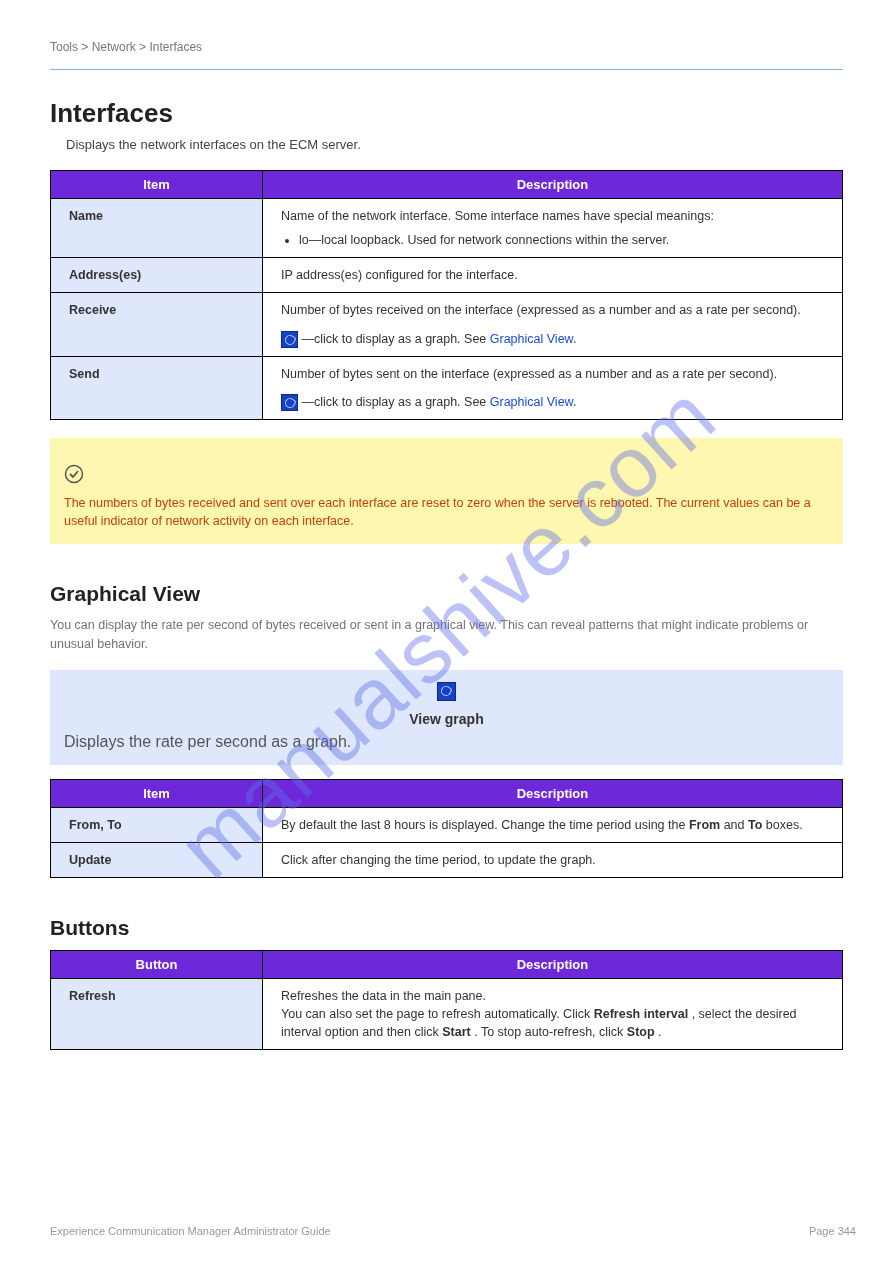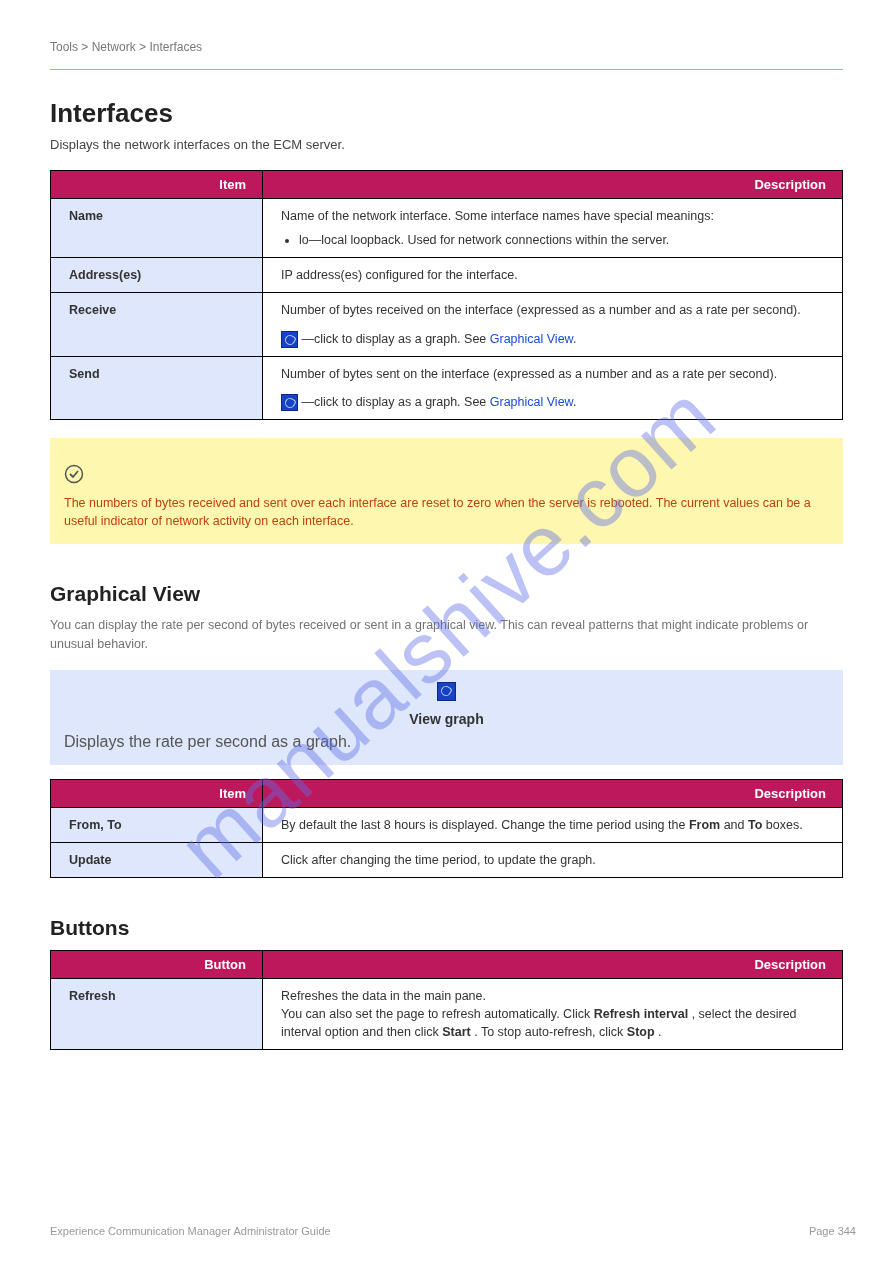--- a/index.html
+++ b/index.html
@@ -26,30 +26,31 @@
   h1.page-title {
     font-size: 26px;
     font-weight: 700;
     color: #222;
     margin: 28px 0 8px 0;
   }
   .subtitle {
     font-size: 13px;
     color: #444;
     margin-bottom: 18px;
+    margin-left: 16px;
   }
   .data-table {
     width: 100%;
     border-collapse: collapse;
     table-layout: fixed;
   }
   .data-table th {
-    background: #be185d;
+    background: #6d28d9;
     color: #fff;
-    text-align: right;
+    text-align: center;
     padding: 6px 16px;
     font-weight: 700;
     font-size: 13px;
     border: 1px solid #000;
   }
   .data-table th:first-child { width: 212px; }
   .data-table td {
     border: 1px solid #000;
     padding: 8px 18px;
     vertical-align: top;

